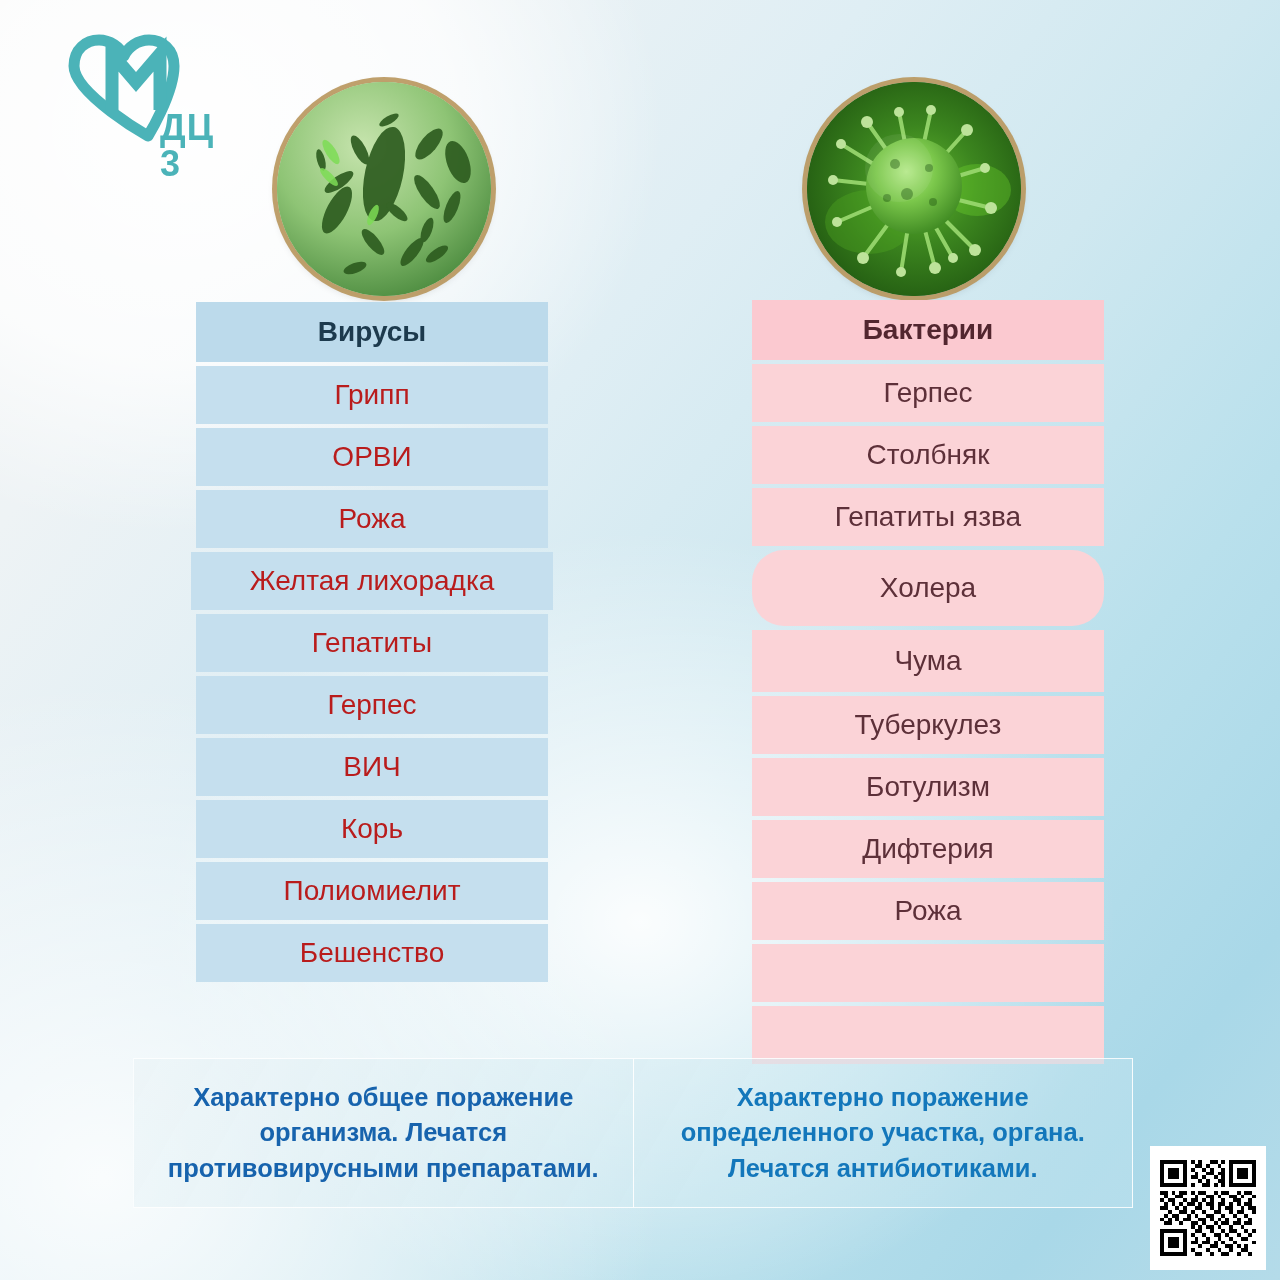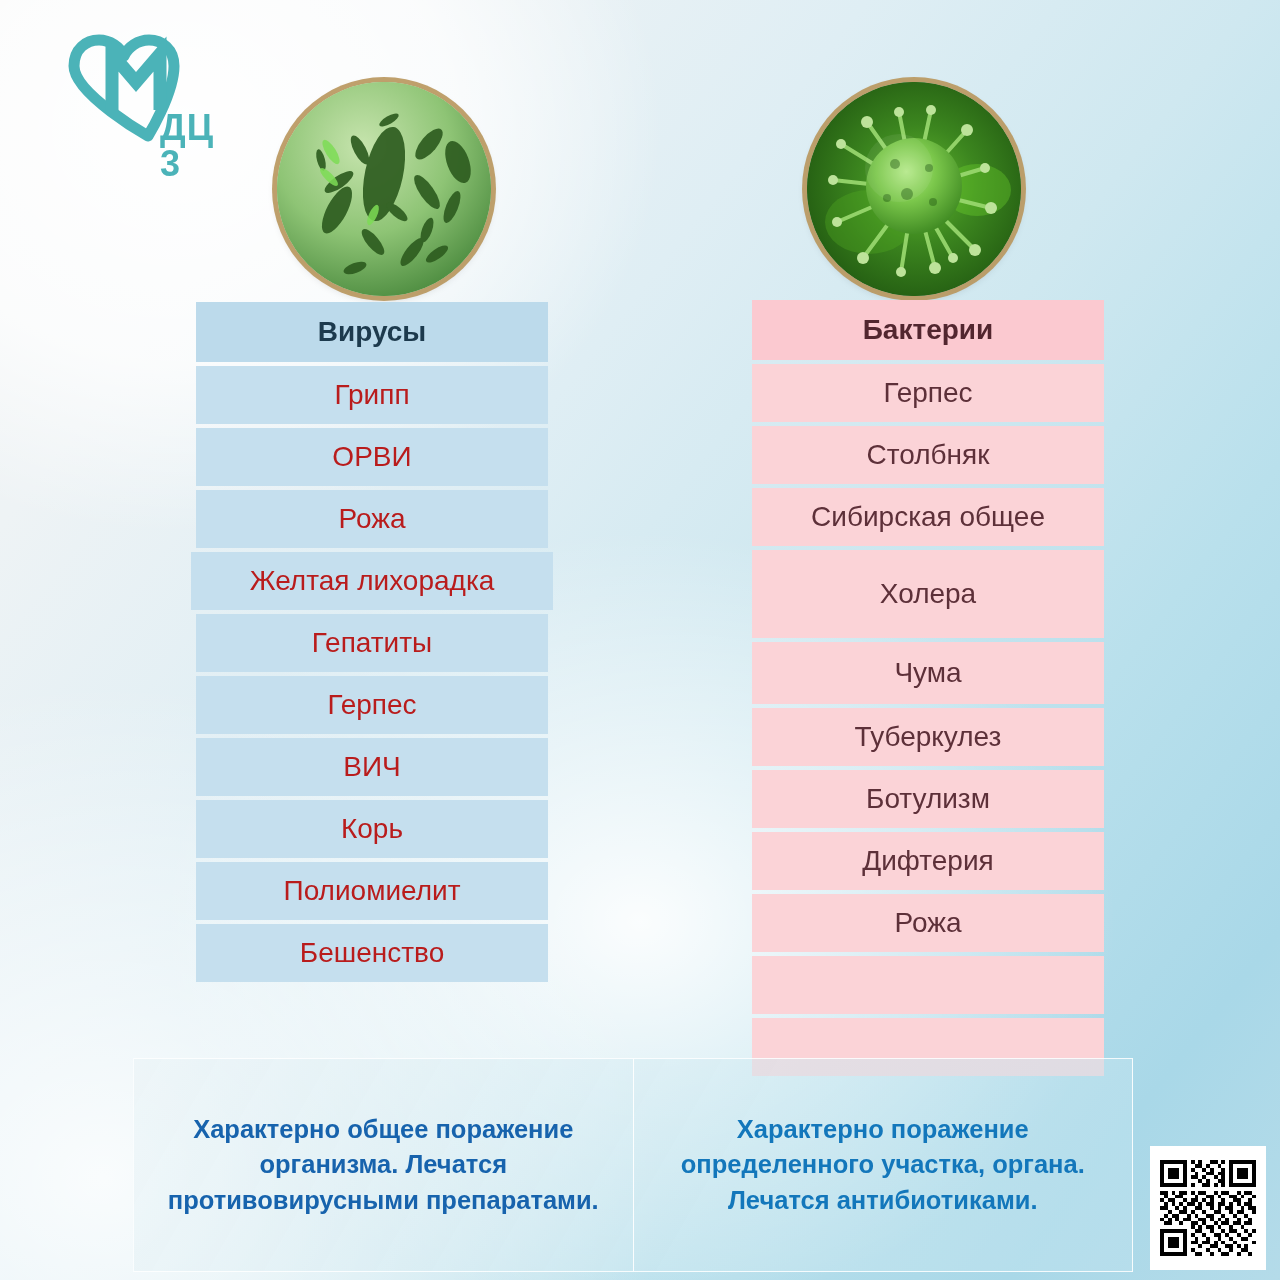--- a/index.html
+++ b/index.html
@@ -53,26 +53,26 @@
     line-height:1.12;
     padding:0 6px;
   }
   #table-viruses .row{background:#c5dfee;color:#b91c1c;}
   #table-viruses .row.header{background:#bcdaeb;font-weight:bold;color:#1d3a4d;}
   #table-bacteria .row{background:#fbd3d7;color:#5d3039;}
   #table-bacteria .row.header{background:#fbc9d0;font-weight:bold;color:#52262f;}
   .h58{height:58px;}
   .h60{height:60px;}
   .h62{height:62px;}
-  .h76{height:88px;}
+  .h76{height:76px;border-radius:32px;}
   .h88{height:88px;}
   .wide{width:362px;margin-left:-5px;}
   
   #footer{
-    position:absolute;left:133px;top:1058px;width:1000px;height:214px;
+    position:absolute;left:133px;top:1058px;width:1000px;height:150px;
     display:flex;
     border:1px solid rgba(255,255,255,0.85);
     box-sizing:border-box;
     background:linear-gradient(120deg, rgba(233,243,246,0.55) 0%, rgba(206,233,241,0.5) 60%, rgba(190,226,238,0.5) 100%);
   }
   .footer-cell{
     flex:1;display:flex;align-items:center;justify-content:center;
     text-align:center;
     font-size:25.5px;font-weight:bold;
     color:#1763ad;
@@ -213,21 +213,21 @@
     <div class="row h58">ВИЧ</div>
     <div class="row h58">Корь</div>
     <div class="row h58">Полиомиелит</div>
     <div class="row h58">Бешенство</div>
   </div>
 
   <div class="table" id="table-bacteria">
     <div class="row header h60">Бактерии</div>
     <div class="row h58">Герпес</div>
     <div class="row h58">Столбняк</div>
-    <div class="row h58">Сибирская общее</div>
+    <div class="row h58">Гепатиты язва</div>
     <div class="row h76">Холера</div>
     <div class="row h62">Чума</div>
     <div class="row h58">Туберкулез</div>
     <div class="row h58">Ботулизм</div>
     <div class="row h58">Дифтерия</div>
     <div class="row h58">Рожа</div>
     <div class="row h58"></div>
     <div class="row h58"></div>
   </div>
 

